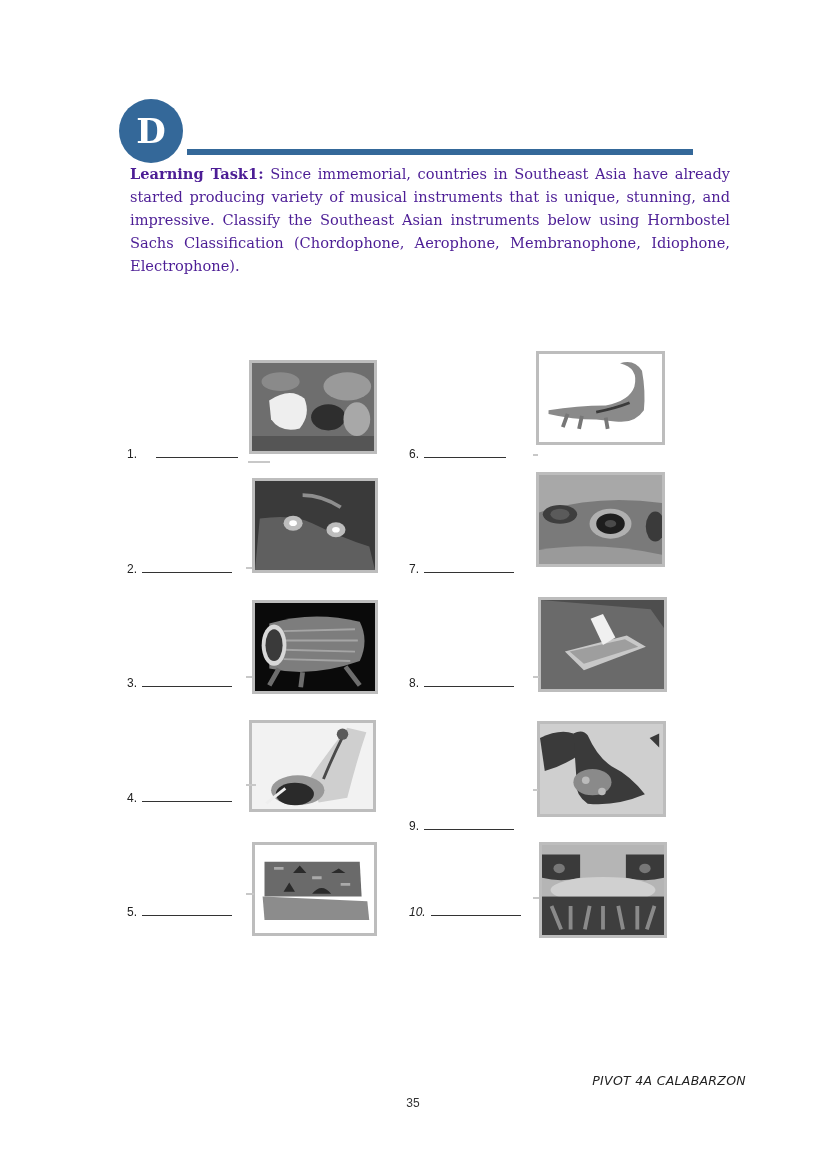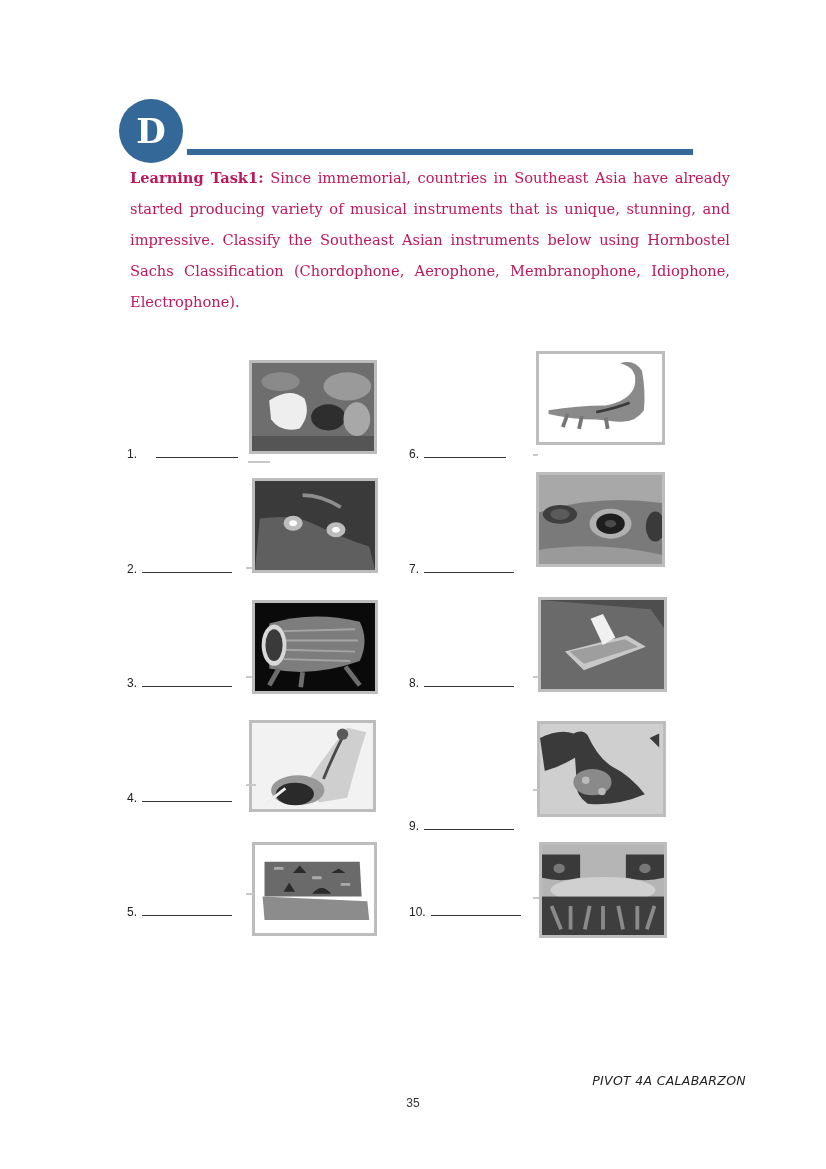--- a/index.html
+++ b/index.html
@@ -12,22 +12,22 @@
       color: #fff; font-family: "DejaVu Serif", serif; font-weight: bold;
       font-size: 34px; line-height: 64px; text-align: center;
     }
     .section-rule {
       position: absolute; left: 187px; top: 149px; width: 506px; height: 6px;
       background: #346899;
     }
 
     .intro {
       position: absolute; left: 130px; top: 162px; width: 600px;
-      font-family: "DejaVu Serif", serif; font-size: 14.6px; line-height: 31px;
-      color: #be185d; text-align: justify;
+      font-family: "DejaVu Serif", serif; font-size: 14.6px; line-height: 23px;
+      color: #4c1d95; text-align: justify;
     }
     .intro b { font-weight: bold; }
 
     .item-label {
       position: absolute; font-family: "Liberation Sans", sans-serif;
       font-size: 12px; color: #222; white-space: nowrap;
     }
     .item-label .num { margin-right: 2px; }
     .item-label .blank {
       display: inline-block; width: 90px; border-bottom: 1px solid #333;
@@ -205,21 +205,21 @@
       <path d="M0 15 Q20 5 35 10 L45 30 Q25 45 5 50 Z" fill="#3a3a3a"></path>
       <path d="M35 10 Q45 5 50 12 Q60 35 75 45 Q95 55 110 75 Q80 88 50 85 Q35 75 38 55 Z" fill="#3a3a3a"></path>
       <ellipse cx="55" cy="62" rx="20" ry="14" fill="#8a8a8a"></ellipse>
       <ellipse cx="48" cy="60" rx="4" ry="4" fill="#bbb"></ellipse>
       <ellipse cx="65" cy="72" rx="4" ry="4" fill="#bbb"></ellipse>
       <path d="M115 15 L125 10 L125 25 Z" fill="#3a3a3a"></path>
     </svg>
   </div>
   <div class="tick" style="left:533px; top:789px; width:5px;"></div>
 
-  <div class="item-label" style="left:409px; top:905px;">
+  <div class="item-label" style="left:409px; top:905px;font-style:italic;">
     <span class="num">10.</span>
     <span class="blank"></span>
   </div>
   <div class="thumb" style="left:539px; top:842px; width:128px; height:96px;">
     <svg viewBox="0 0 128 96" preserveAspectRatio="none">
       <rect width="128" height="96" fill="#b5b5b5"></rect>
       <path d="M0 10 L40 10 L40 35 Q20 40 0 35 Z" fill="#3a3a3a"></path>
       <path d="M88 10 L128 10 L128 35 Q108 40 88 35 Z" fill="#3a3a3a"></path>
       <ellipse cx="64" cy="48" rx="55" ry="14" fill="#d0d0d0"></ellipse>
       <rect x="0" y="55" width="128" height="41" fill="#3e3e3e"></rect>

